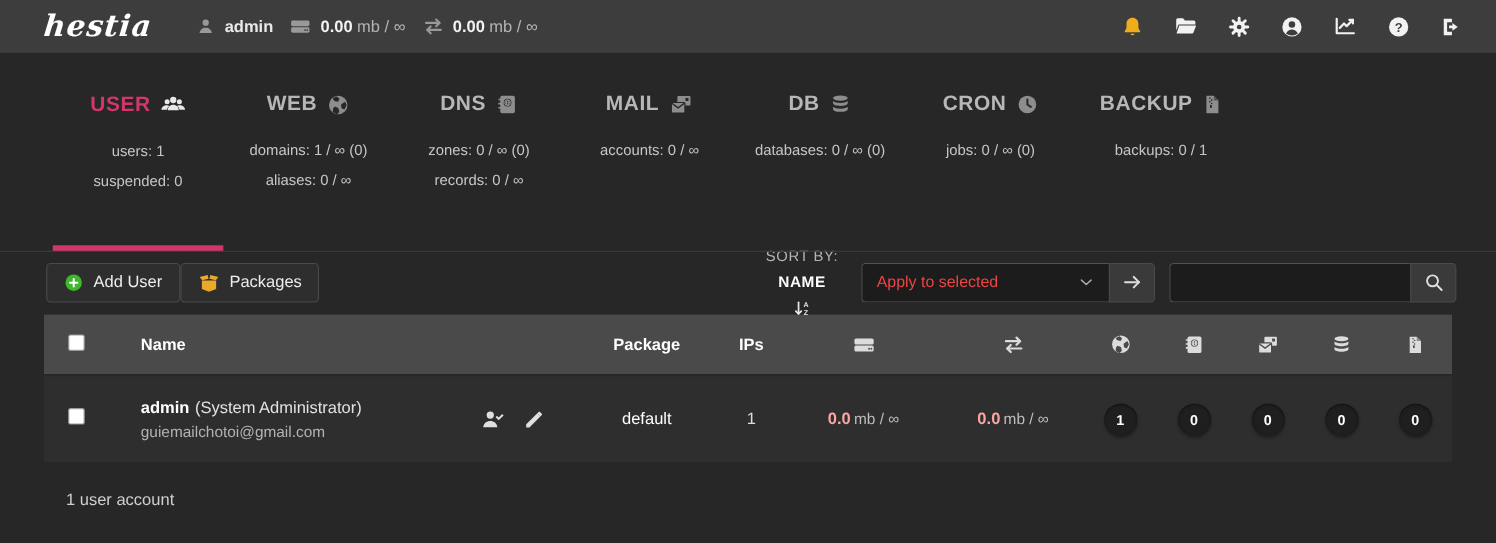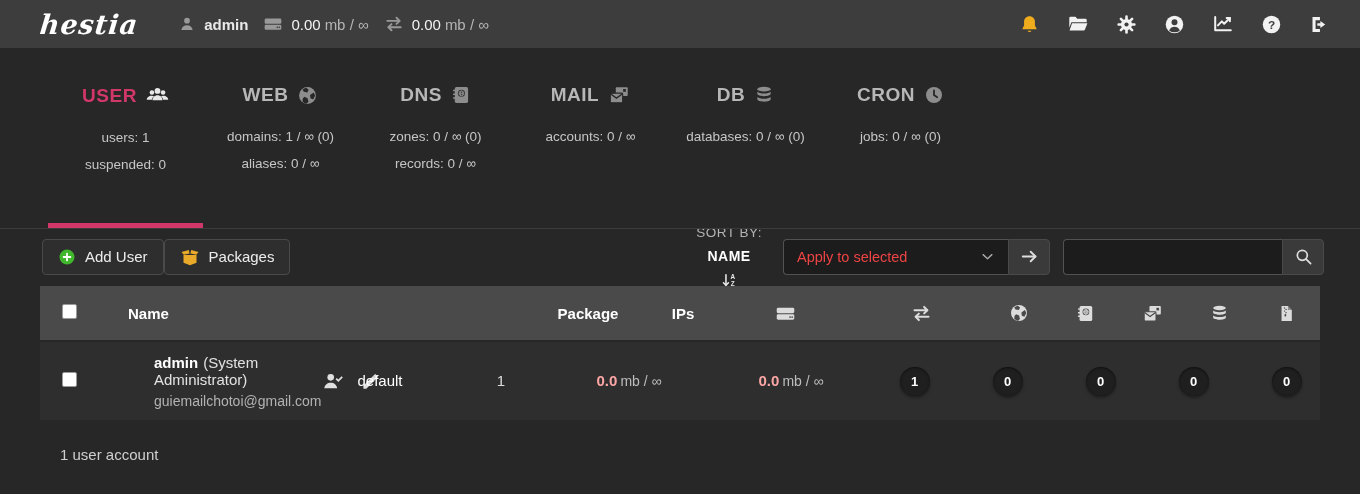--- a/index.html
+++ b/index.html
@@ -18,21 +18,21 @@
   }
   .logo {
     font-family:"DejaVu Serif", serif; font-style:italic; font-weight:bold;
     font-size:27px; color:#fff; letter-spacing:1px; transform:skewX(-6deg);
     cursor:pointer; line-height:1;
   }
   .tb-stats { display:flex; align-items:center; gap:15px; margin-left:40px; font-size:15px; }
   .tb-item { display:flex; align-items:center; gap:8px; }
   .tb-item .icon { color:#999; }
   .tb-user { font-weight:bold; color:#e9e9e9; }
-  .tb-value { font-weight:normal; color:#f3f3f3; }
+  .tb-value { font-weight:bold; color:#f3f3f3; }
   .tb-rest { color:#b5b5b5; margin-left:4px; }
   .tb-icons { margin-left:auto; display:flex; align-items:center; gap:27px; color:#f2f2f2; }
   .tb-icons .icon { cursor:pointer; }
   .bell { color:#efac1d; }
 
   
   .nav-panel {
     position:relative; height:181px; border-bottom:1px solid #3c3c3c;
     padding-left:48px; display:flex; --icon-bg:#272727;
   }
@@ -79,21 +79,21 @@
 
   
   .table { margin:2px 40px 0; }
   .thead {
     height:54px; background:#4a4a4a; display:flex; align-items:center;
     font-weight:bold; font-size:15px; color:#fff; --icon-bg:#4a4a4a;
   }
   .thead .icon { color:#dcdcdc; }
   .trow {
     background:#2e2e2e; display:flex; align-items:center; height:80px;
-    border-top:2px solid #272727;gap:26px; --icon-bg:#2e2e2e;
+    border-top:2px solid #272727; --icon-bg:#2e2e2e;
   }
   .col-check { width:66px; padding-left:22px; }
   .checkbox {
     width:15px; height:15px; background:#fff; border:1px solid #9a9a9a; border-radius:2px;
     display:inline-block; cursor:pointer;
   }
   .col-name { flex:1; display:flex; align-items:center; min-width:0; padding-left:22px; }
   .col-package { width:130px; text-align:center; }
   .col-ips { width:60px; text-align:center; }
   .col-disk { width:144px; text-align:center; }
@@ -309,20 +309,42 @@
             <path d="M12 6.5V12l3.8 2.6" fill="none" style="stroke:var(--icon-bg)" stroke-width="2.2" stroke-linecap="round"></path>
           </svg>
       </span>
     </div>
     <div class="tab-stats">
       <div>jobs: 0 / ∞ (0)</div>
       <div></div>
     </div>
   </div>
 
+  <div class="tab">
+    <div class="tab-head">
+      <span class="tab-label">BACKUP</span>
+      <span class="icon tab-icon">
+        <svg viewBox="0 0 24 24" width="18" height="20">
+            <path d="M5 1.5h9l5.5 5.5v15.5H5z" fill="currentColor"></path>
+            <path d="M14 1.5l5.5 5.5H14z" style="fill:var(--icon-bg)" opacity=".55"></path>
+            <g style="fill:var(--icon-bg)">
+              <circle cx="9.2" cy="4.2" r="1"></circle>
+              <circle cx="11.4" cy="6.4" r="1"></circle>
+              <circle cx="9.2" cy="8.6" r="1"></circle>
+              <circle cx="11.4" cy="10.8" r="1"></circle>
+              <rect x="9.3" y="12.6" width="2.2" height="3.6" rx=".6"></rect>
+            </g>
+          </svg>
+      </span>
+    </div>
+    <div class="tab-stats">
+      <div>backups: 0 / 1</div>
+      <div></div>
+    </div>
+  </div>
 </div>
 
 <div class="toolbar">
   <button class="btn">
     <span class="icon">
       <svg viewBox="0 0 24 24" width="18" height="18">
           <circle cx="12" cy="12" r="10" fill="#3fb62b"></circle>
           <path d="M12 7.5v9M7.5 12h9" stroke="#fff" stroke-width="2.4" stroke-linecap="round"></path>
         </svg>
     </span>

